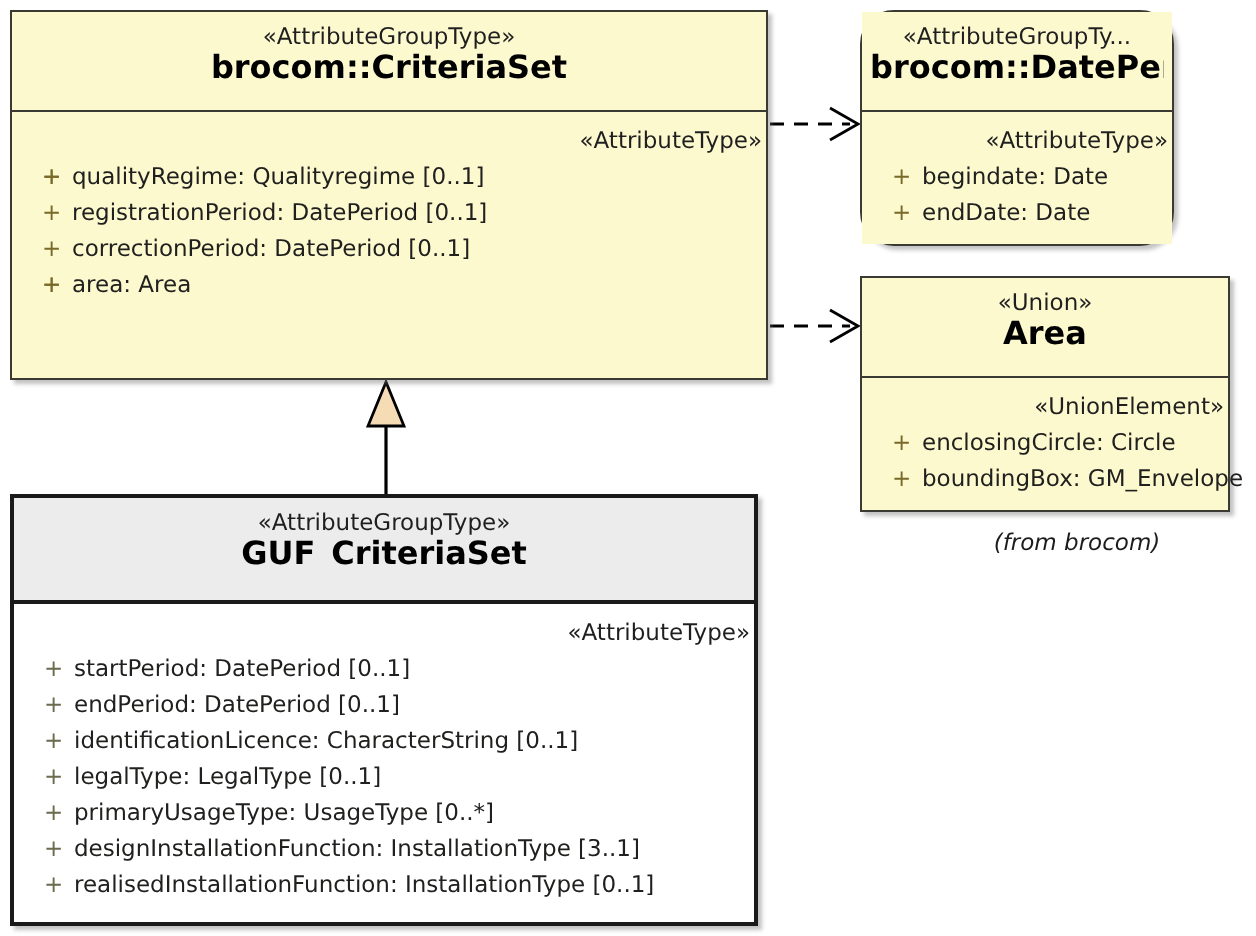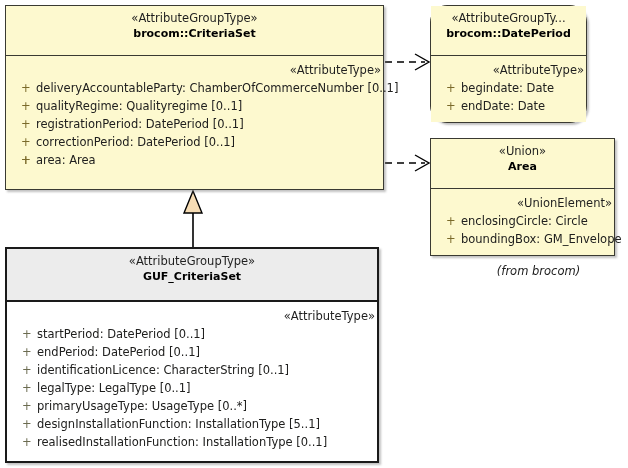--- a/index.html
+++ b/index.html
@@ -45,21 +45,21 @@
     border-bottom: 2px solid #1a1a1a;
   }
   .stereotype {
     font-size: 11.5px;
     color: #1f1f1f;
     line-height: 15px;
     white-space: nowrap;
     overflow: hidden;
   }
   .class-name {
-    font-size: 11px;
+    font-size: 16px;
     font-weight: bold;
     color: #000000;
     line-height: 15px;
     white-space: nowrap;
     overflow: hidden;
   }
   .box-body {
     box-sizing: border-box;
     padding: 6px 2px 6px 2px;
     background: #fdf9cf;
@@ -134,21 +134,20 @@
 
   <div class="uml-box" style="left:5px; top:5px; width:379px; height:185px;">
     <div class="box-header" style="height:50px;">
       <div class="stereotype">«AttributeGroupType»</div>
       <div class="class-name">brocom::CriteriaSet</div>
     </div>
     <div class="box-body" style="height:133px;">
       <div class="compartment-stereotype">«AttributeType»</div>
       <div class="attr-row">
         <span class="attr-vis">+</span>
-        <span>deliveryAccountableParty: ChamberOfCommerceNumber [0..1]</span>
       </div>
       <div class="attr-row">
         <span class="attr-vis">+</span>
         <span>qualityRegime: Qualityregime [0..1]</span>
       </div>
       <div class="attr-row">
         <span class="attr-vis">+</span>
         <span>registrationPeriod: DatePeriod [0..1]</span>
       </div>
       <div class="attr-row">
@@ -225,21 +224,21 @@
       <div class="attr-row">
         <span class="attr-vis">+</span>
         <span>legalType: LegalType [0..1]</span>
       </div>
       <div class="attr-row">
         <span class="attr-vis">+</span>
         <span>primaryUsageType: UsageType [0..*]</span>
       </div>
       <div class="attr-row">
         <span class="attr-vis">+</span>
-        <span>designInstallationFunction: InstallationType [5..1]</span>
+        <span>designInstallationFunction: InstallationType [3..1]</span>
       </div>
       <div class="attr-row">
         <span class="attr-vis">+</span>
         <span>realisedInstallationFunction: InstallationType [0..1]</span>
       </div>
     </div>
   </div>
 
 </div>
 

